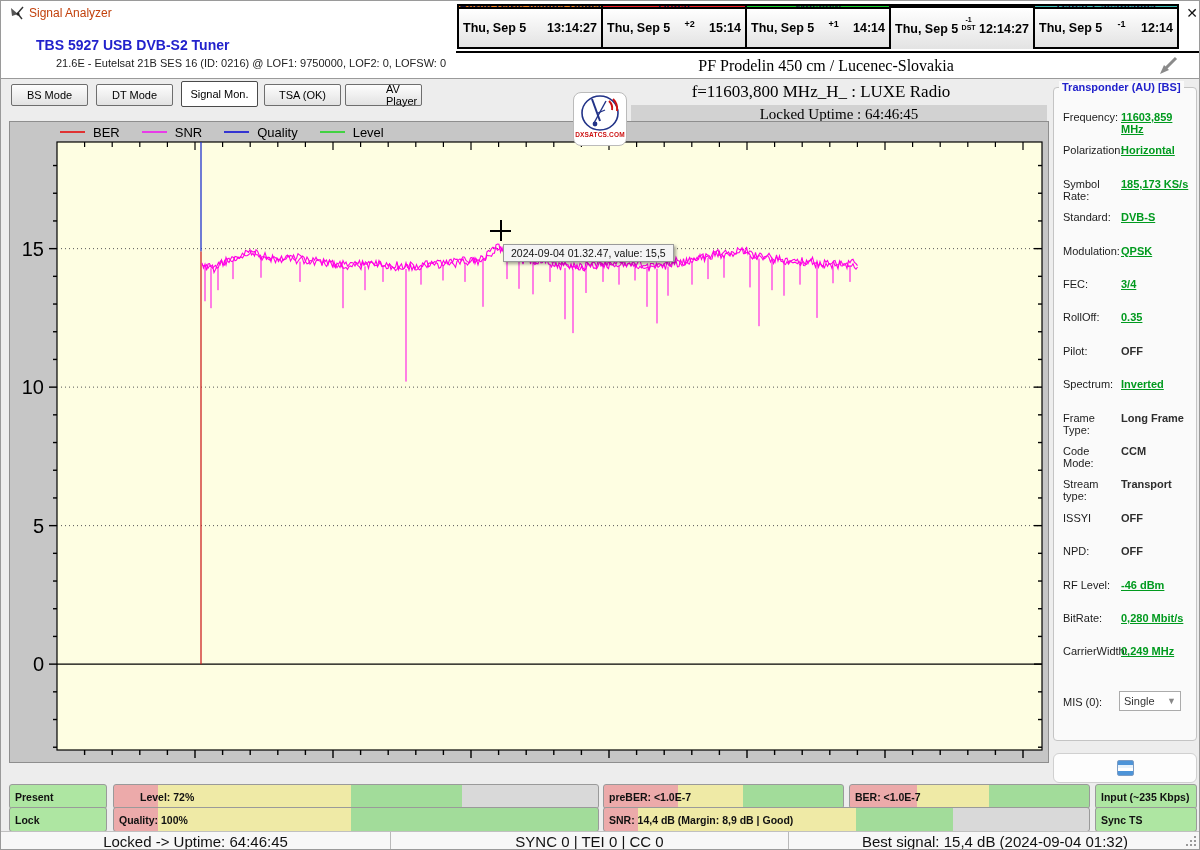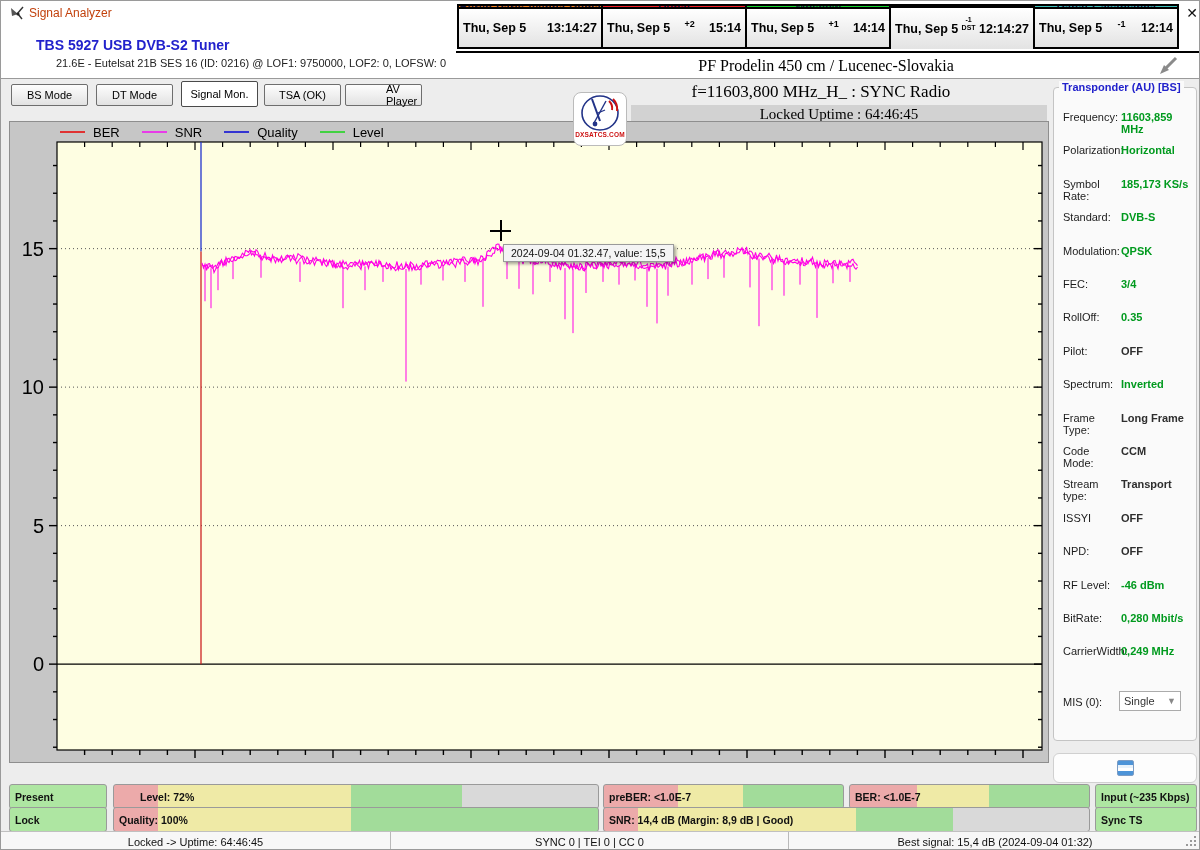--- a/index.html
+++ b/index.html
@@ -43,31 +43,31 @@
   
   #tooltip{left:502px;top:243px;background:#f4f4f4;border:1px solid #9a9a9a;box-shadow:2px 2px 3px rgba(0,0,0,.35);font-size:10.5px;padding:2px 7px;color:#111;z-index:6;white-space:nowrap;}
   #cursor-h{left:489px;top:229px;width:21px;height:1.5px;background:#000;z-index:6;}
   #cursor-v{left:499px;top:219px;width:1.5px;height:21px;background:#000;z-index:6;}
   
   #tp-box{left:1052px;top:86px;width:144px;height:654px;background:#fafafa;border:1px solid #c4c4c4;border-radius:4px;box-sizing:border-box;}
   #tp-title{left:1058px;top:80px;background:#fafafa;padding:0 3px;font-size:11px;font-weight:bold;color:#2222cc;z-index:2;}
   .tp-row{position:absolute;left:1062px;width:130px;display:flex;font-size:11px;color:#1c1c1c;}
   .tp-label{width:58px;flex:0 0 auto;}
   .tp-value{font-weight:bold;margin-left:0px;}
-  .tp-green{color:#009a1e;}
+  .tp-green{color:#009a1e;text-decoration:underline;}
   .tp-dark{color:#2e2e2e;}
   #mis-select{left:1118px;top:690px;width:62px;height:20px;background:#fff;border:1px solid #ababab;font-size:11px;color:#333;display:flex;align-items:center;padding:0 4px;box-sizing:border-box;}
   #mis-chevron{margin-left:auto;color:#888;font-size:9px;}
   #save-box{left:1052px;top:752px;width:144px;height:30px;background:#fdfdfd;border:1px solid #d0d0d0;border-radius:6px;box-sizing:border-box;display:flex;align-items:center;justify-content:center;}
   #disk-icon{width:15px;height:14px;border:1px solid #7b9cc4;border-radius:2px;background:linear-gradient(#4d94d8 0 28%,#e8f2fb 28% 50%,#ffffff 50% 72%,#4d94d8 72% 100%);}
   
   .sbar{position:absolute;height:25px;border:1px solid #9a9a9a;border-radius:3px;box-sizing:border-box;font-size:10.5px;font-weight:bold;color:#111;display:flex;align-items:center;padding:0 5px;white-space:nowrap;overflow:hidden;}
   
   #statusbar{left:0;top:830px;width:1200px;height:20px;background:#f7f7f7;border-top:1px solid #c0c0c0;display:flex;box-sizing:border-box;}
-  .status-seg{display:flex;align-items:center;justify-content:center;font-size:11px;color:#111;border-right:1px solid #b9b9b9;box-sizing:border-box;white-space:nowrap;}
+  .status-seg{display:flex;align-items:center;justify-content:center;font-size:15px;color:#111;border-right:1px solid #b9b9b9;box-sizing:border-box;white-space:nowrap;}
   #grip{position:absolute;right:2px;bottom:2px;width:12px;height:12px;background:
     radial-gradient(circle at 10px 2px,#999 1px,transparent 1.4px),
     radial-gradient(circle at 10px 6px,#999 1px,transparent 1.4px),
     radial-gradient(circle at 6px 6px,#999 1px,transparent 1.4px),
     radial-gradient(circle at 10px 10px,#999 1px,transparent 1.4px),
     radial-gradient(circle at 6px 10px,#999 1px,transparent 1.4px),
     radial-gradient(circle at 2px 10px,#999 1px,transparent 1.4px);}
 </style>
 </head>
 <body>
@@ -135,21 +135,21 @@
   <svg class="abs" id="resize-arrow" width="24" height="24">
     <line x1="19" y1="5" x2="8" y2="16" stroke="#8a8a8a" stroke-width="3"></line>
     <polygon points="3,21 12,17 7,12" fill="#8a8a8a"></polygon>
   </svg>
   <div class="abs" id="clock-line"></div>
   <div class="abs" id="site-dish">PF Prodelin 450 cm / Lucenec-Slovakia</div>
   <div class="abs" id="main-top-line"></div>
 
   <div id="tabs"></div>
 
-  <div class="abs" id="sig-name">f=11603,800 MHz_H_ : SYNC Radio</div>
+  <div class="abs" id="sig-name">f=11603,800 MHz_H_ : LUXE Radio</div>
   <div class="abs" id="uptime-band"></div>
   <div class="abs" id="sig-uptime">Locked Uptime : 64:46:45</div>
 
   <div class="abs" id="logo">
     <svg width="44" height="40">
       <ellipse cx="22" cy="20" rx="18" ry="17" fill="none" stroke="#223388" stroke-width="1.6"></ellipse>
       <line x1="14" y1="6" x2="22" y2="28" stroke="#223388" stroke-width="2"></line>
       <line x1="28" y1="8" x2="16" y2="30" stroke="#223388" stroke-width="1.4"></line>
       <line x1="20" y1="20" x2="27" y2="17" stroke="#223388" stroke-width="1.2"></line>
       <path d="M31 8 q4 4 3 9" fill="none" stroke="#cc1111" stroke-width="2"></path>

